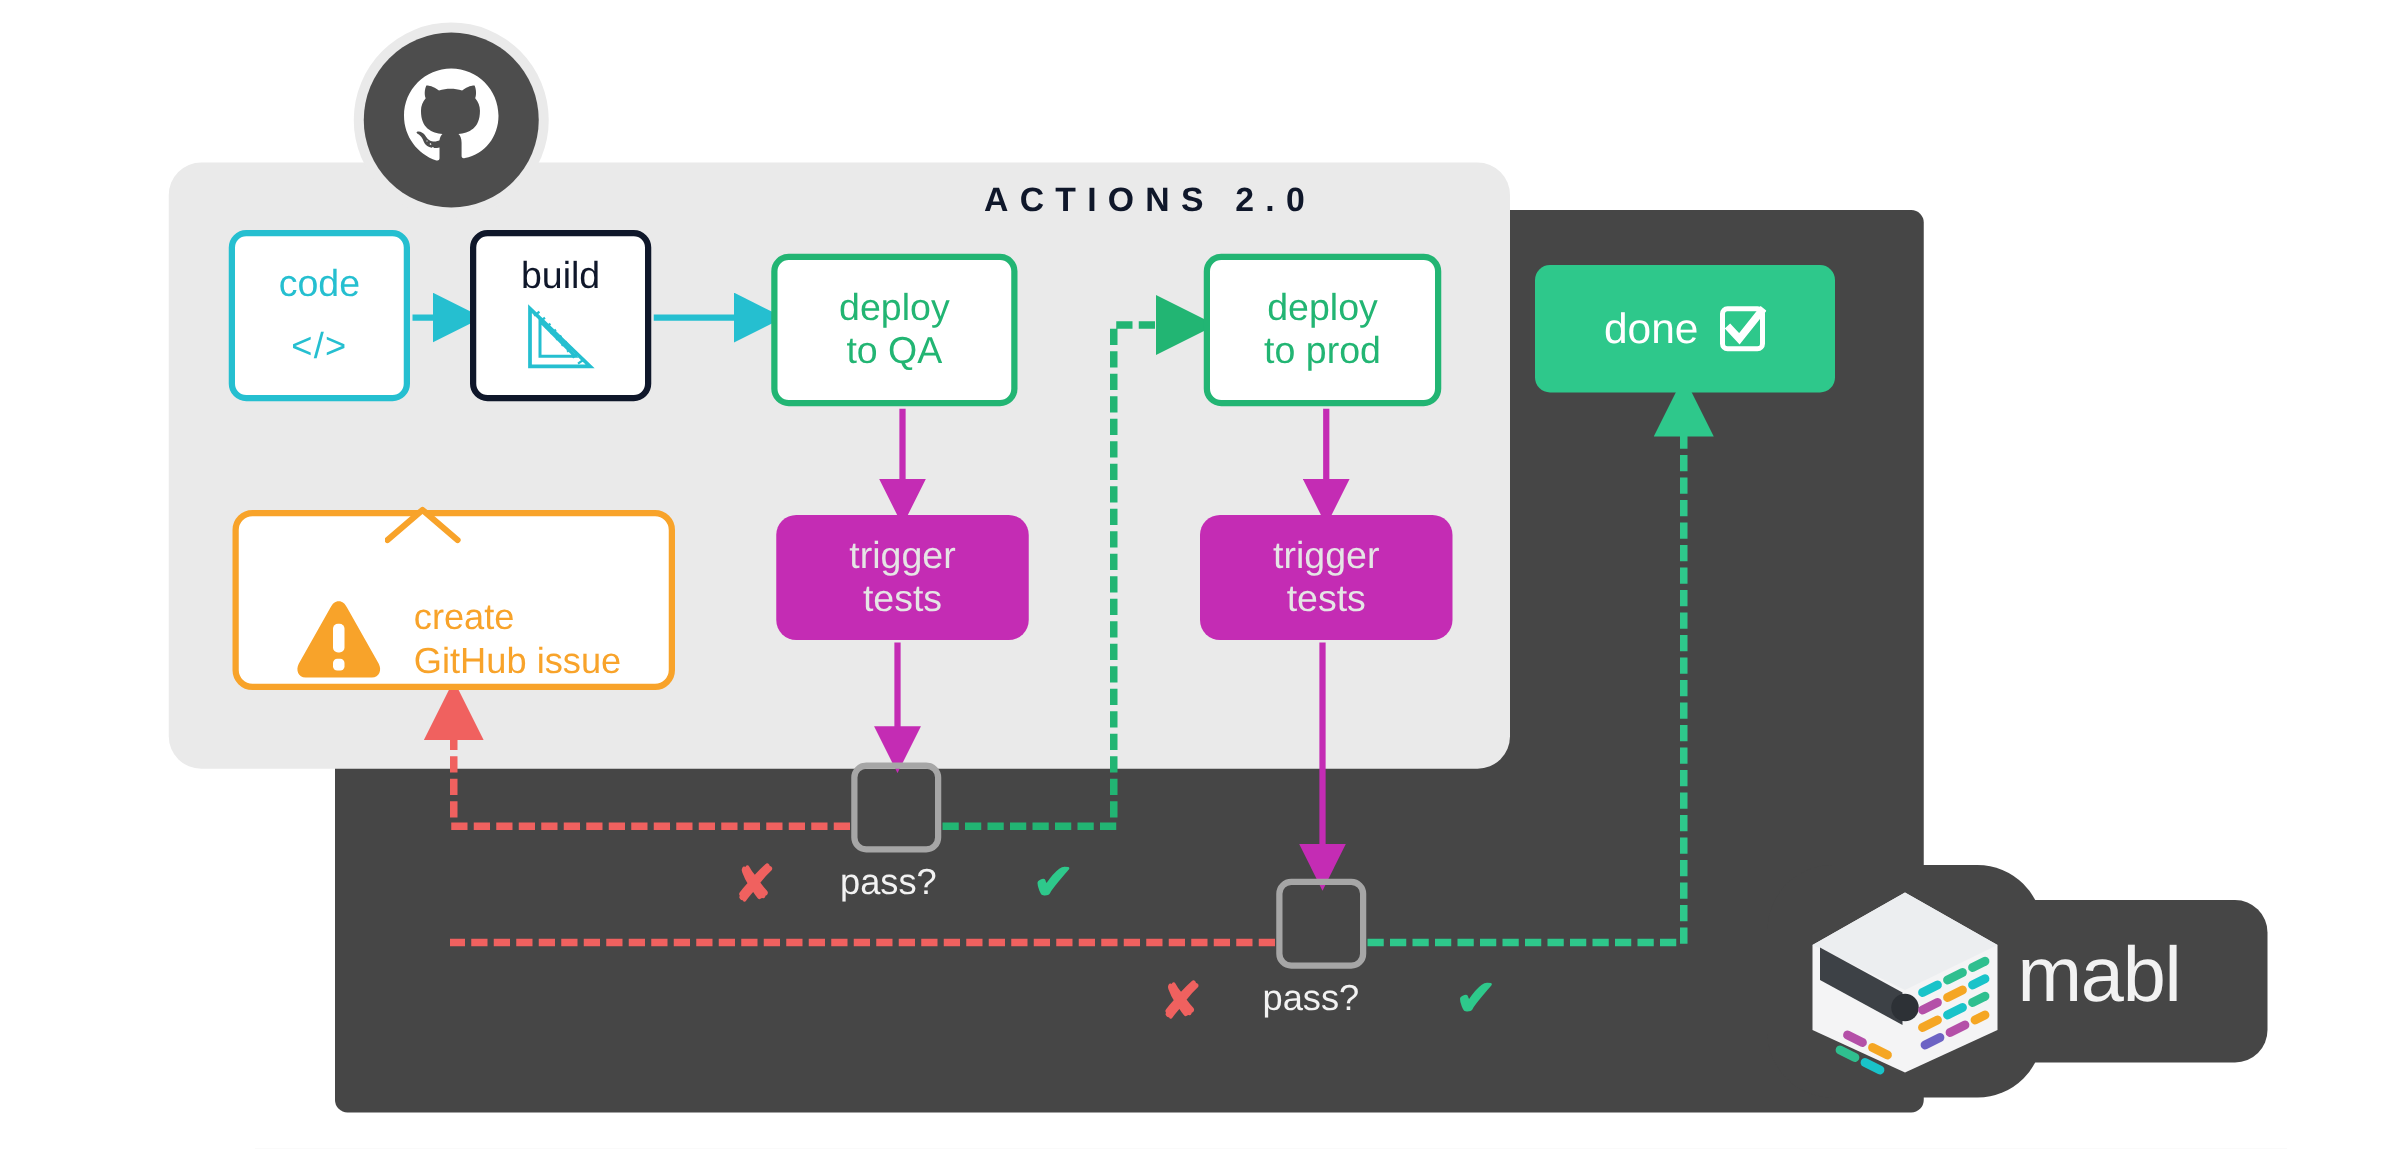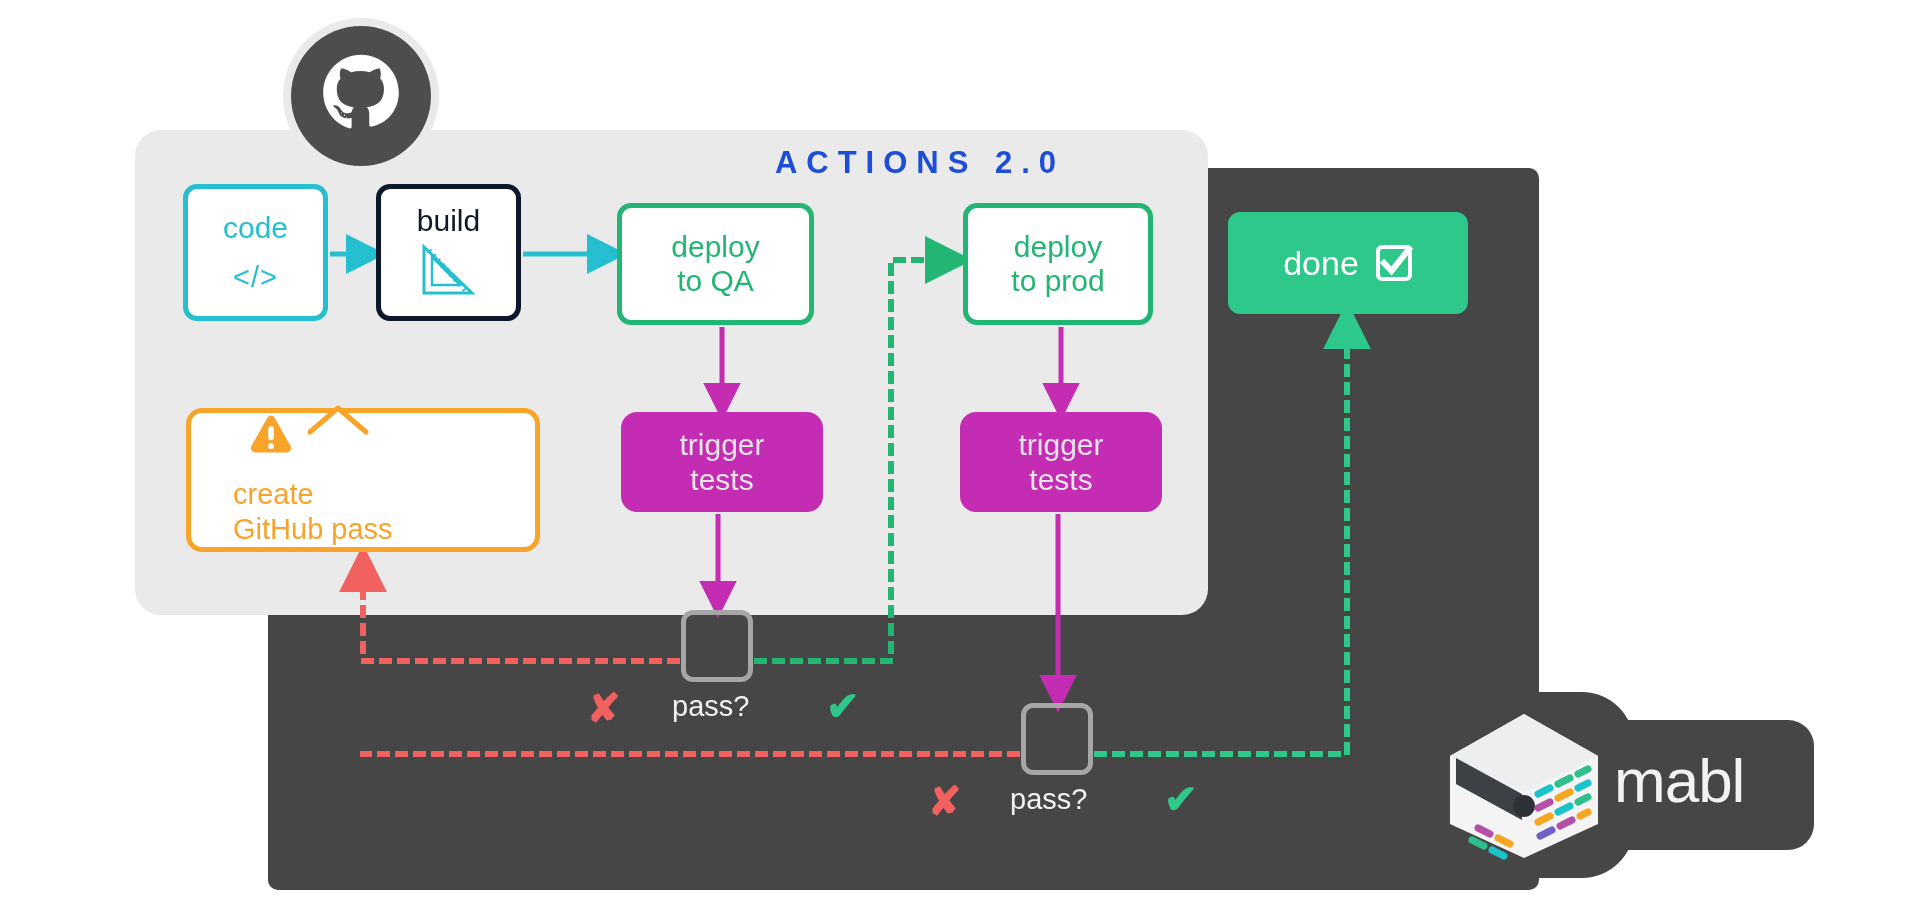--- a/index.html
+++ b/index.html
@@ -28,22 +28,22 @@
     width: 1073px; height: 485px;
     background: #eaeaea;
     border-radius: 26px;
   }
 
   
   #actions-title {
     left: 640px; top: 145px;
     width: 560px;
     text-align: center;
-    color: #1d4ed8;
-    font-size: 31px;
+    color: #0f172a;
+    font-size: 27px;
     font-weight: bold;
     letter-spacing: 9px;
   }
 
   
   #gh-wrap { left: 283px; top: 18px; width: 156px; height: 156px; }
   #gh-halo {
     left: 0; top: 0; width: 156px; height: 156px;
     background: #eaeaea; border-radius: 50%;
   }
@@ -122,24 +122,23 @@
     color: #f8a32a;
   }
   #issue-body {
     position: absolute;
     left: 0; top: 18px; width: 354px; height: 144px;
     box-sizing: border-box;
     background: #ffffff;
     border: 5px solid #f8a32a;
     border-radius: 16px;
     display: flex;
-    align-items: flex-start;
+    align-items: flex-end;
     gap: 22px;
     padding-left: 42px;
-    flex-direction: column;
   }
   #issue-notch { left: 122px; top: 14px; }
   #issue-text {
     color: #f8a32a;
     font-size: 29px;
     line-height: 1.2;
     white-space: nowrap;
   }
 
   
@@ -335,21 +334,21 @@
 
   <div class="abs" id="node-issue">
     <div id="issue-body">
       <svg width="76" height="70" viewBox="0 0 76 70">
         <path d="M38,4 C41,4 43,6 44.6,9 L70,54 C72.6,59 70.5,65 64.5,65 L11.5,65 C5.5,65 3.4,59 6,54 L31.4,9 C33,6 35,4 38,4 Z" fill="#f8a32a"></path>
         <rect x="33.4" y="22" width="9.2" height="23" rx="4" fill="#ffffff"></rect>
         <rect x="33.4" y="50" width="9.2" height="9.4" rx="3.4" fill="#ffffff"></rect>
       </svg>
       <div id="issue-text">
         <div>create</div>
-        <div>GitHub pass</div>
+        <div>GitHub issue</div>
       </div>
     </div>
     <svg class="abs" id="issue-notch" width="112" height="40" viewBox="0 0 112 40">
       <path d="M2,28 L30,4 L58,28" fill="#ffffff" stroke="#f8a32a" stroke-width="5" stroke-linejoin="round" stroke-linecap="round"></path>
       <rect x="6" y="28" width="48" height="9" fill="#ffffff"></rect>
     </svg>
   </div>
 
   <div class="abs decision" id="decision-1"></div>
   <div class="abs pass-label" id="pass-label-1">pass?</div>

